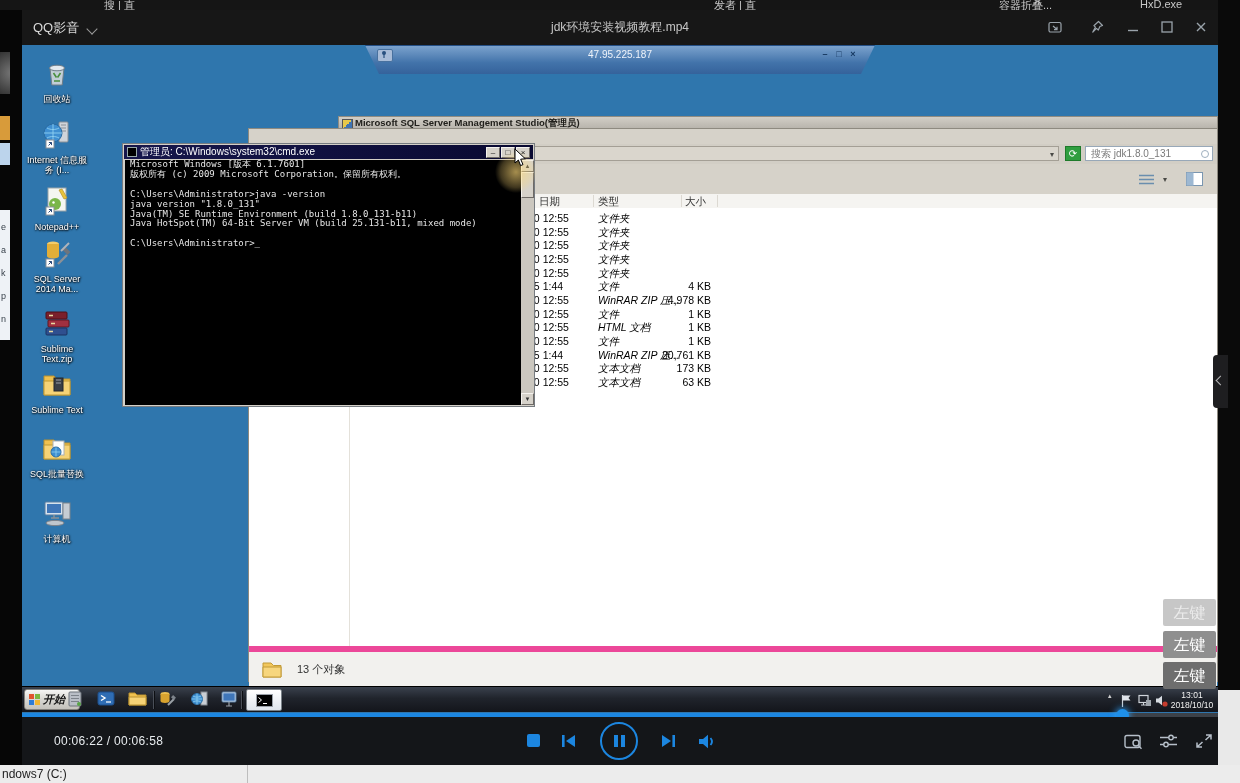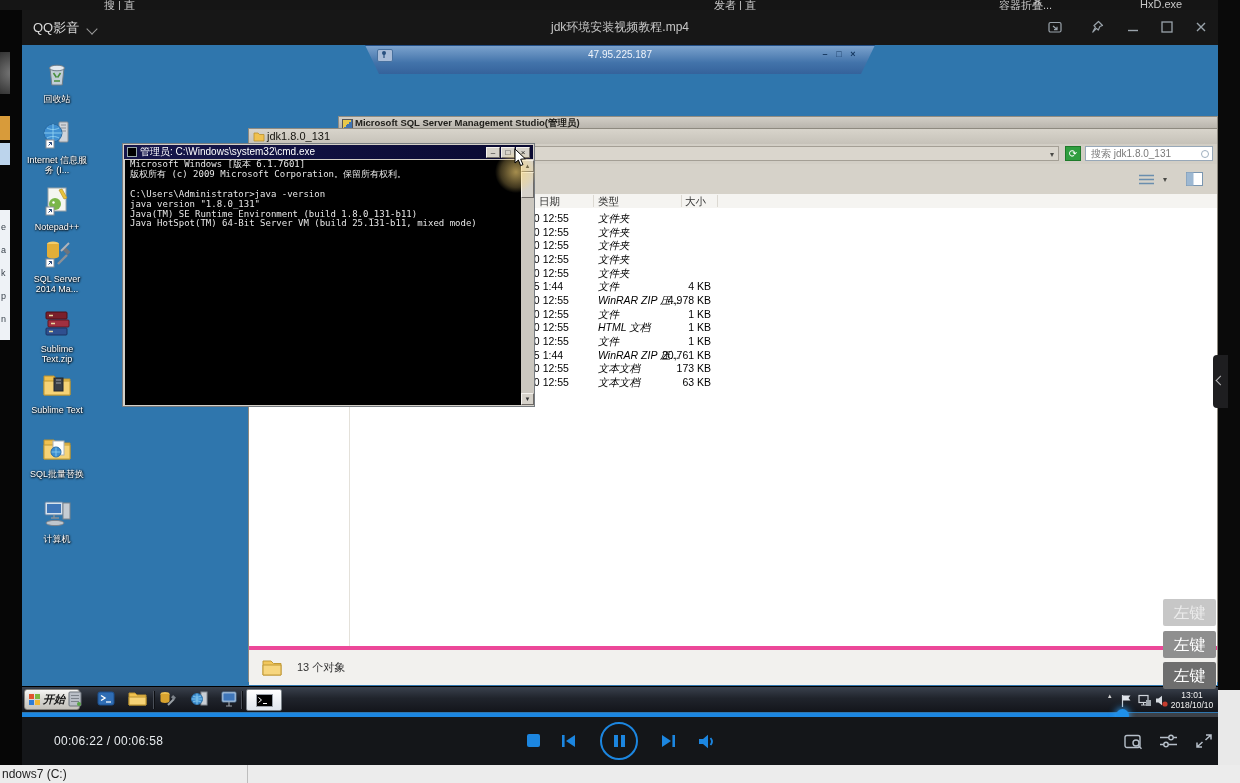--- a/index.html
+++ b/index.html
@@ -70,21 +70,21 @@
   #ex-tool{position:absolute;left:0;top:35px;width:100%;height:30px;background:#d6d2c9;border-bottom:1px solid #c2beb4;}
   #ex-head{position:absolute;left:0;top:65px;width:100%;height:14px;background:#f5f4f1;border-bottom:1px solid #d9d6cf;}
   .hsep{position:absolute;top:1px;width:1px;height:12px;background:#dcd9d2;}
   .hlabel{position:absolute;top:0;font-size:10.5px;color:#333;line-height:14px;}
   #ex-list{position:absolute;left:0;top:79px;width:100%;height:438px;background:#fff;}
   #ex-navline{position:absolute;left:100px;top:0;width:1px;height:438px;background:#e4e1da;}
   .fr{position:absolute;left:0;width:100%;height:13px;font-size:10.5px;color:#000;}
   .fr .fdate{position:absolute;left:244px;white-space:nowrap;}
   .fr .ftype{position:absolute;left:349px;white-space:nowrap;font-style:italic;}
   .fr .fsize{position:absolute;left:372px;width:90px;text-align:right;white-space:nowrap;}
-  #ex-status{position:absolute;left:0;top:517px;width:100%;height:35px;background:#f2f1ee;border-top:4px solid #ec4899;}
+  #ex-status{position:absolute;left:0;top:517px;width:100%;height:35px;background:#f2f1ee;border-top:6px solid #ec4899;}
   #ex-status-text{position:absolute;left:48px;top:0;line-height:35px;font-size:11px;color:#333;}
 
   
   #cmd{left:100px;top:98px;width:413px;height:264px;background:#d4d0c8;border:1px solid #767b80;box-sizing:border-box;}
   #cmd-title{position:absolute;left:1px;top:1px;right:1px;height:14px;background:linear-gradient(90deg,#17174c,#090931);}
   #cmd-title-text{position:absolute;left:16px;top:0;font-size:10px;color:#fff;line-height:14px;white-space:nowrap;}
   #cmd-ico{position:absolute;left:3px;top:2px;width:10px;height:10px;background:#000;border:1px solid #9aa;box-sizing:border-box;}
   .cmd-btn{position:absolute;top:2px;width:14px;height:11px;background:#d6d2ca;border-top:1px solid #f4f2ee;border-left:1px solid #f4f2ee;border-right:1px solid #6e6a66;border-bottom:1px solid #6e6a66;font-size:8px;line-height:9px;text-align:center;color:#111;box-sizing:border-box;}
   #cmd-body{position:absolute;left:2px;top:16px;width:396px;height:245px;background:#000;overflow:hidden;}
   .cmdline{padding-left:5px;font-family:"DejaVu Sans Mono",monospace;font-size:9px;line-height:9.9px;color:#e6e6e6;white-space:pre;}
@@ -240,28 +240,20 @@
               <ellipse cx="14" cy="26" rx="9" ry="2.6" fill="#bfc6cd" stroke="#7d838b"></ellipse>
             </svg></span><div class="dlabel">计算机</div></div>
       </div>
 
     <div class="abs" id="ssms-bar">
       <span id="ssms-ico"></span>
       <span id="ssms-title">Microsoft SQL Server Management Studio(管理员)</span>
     </div>
 
     <div class="abs" id="explorer">
-      <div id="ex-title">
-        <span class="abs" style="left:4px;top:2px;">
-          <svg width="12" height="11">
-              <path d="M1 2h4l1.5 1.5H11V10H1z" fill="#f0c14f" stroke="#b8902e" stroke-width=".8"></path>
-            </svg>
-        </span>
-        <span id="ex-title-text">jdk1.8.0_131</span>
-      </div>
       <div id="ex-addr">
         <div id="ex-addr-field">
           <span class="abs caret" style="right:4px;top:3px;">▾</span>
         </div>
         <div id="ex-refresh">⟳</div>
         <div id="ex-search">
           <span id="ex-search-text">搜索 jdk1.8.0_131</span>
           <span id="ex-search-mag"></span>
         </div>
       </div>
@@ -379,20 +371,21 @@
       </div>
       <div id="cmd-body">
           <div class="cmdline">Microsoft Windows [版本 6.1.7601]</div>
           <div class="cmdline">版权所有 (c) 2009 Microsoft Corporation。保留所有权利。</div>
           <div class="cmdline">&nbsp;</div>
           <div class="cmdline">C:\Users\Administrator&gt;java -version</div>
           <div class="cmdline">java version "1.8.0_131"</div>
           <div class="cmdline">Java(TM) SE Runtime Environment (build 1.8.0_131-b11)</div>
           <div class="cmdline">Java HotSpot(TM) 64-Bit Server VM (build 25.131-b11, mixed mode)</div>
           <div class="cmdline">&nbsp;</div>
+          <div class="cmdline">C:\Users\Administrator&gt;_</div>
         </div>
       <div id="cmd-scroll">
         <span class="sc-btn" style="top:0;">▲</span>
         <span id="sc-thumb"></span>
         <span class="sc-btn" style="bottom:0;">▼</span>
       </div>
     </div>
 
     <div class="abs" id="rdp-bar">
       <span id="rdp-pin">

